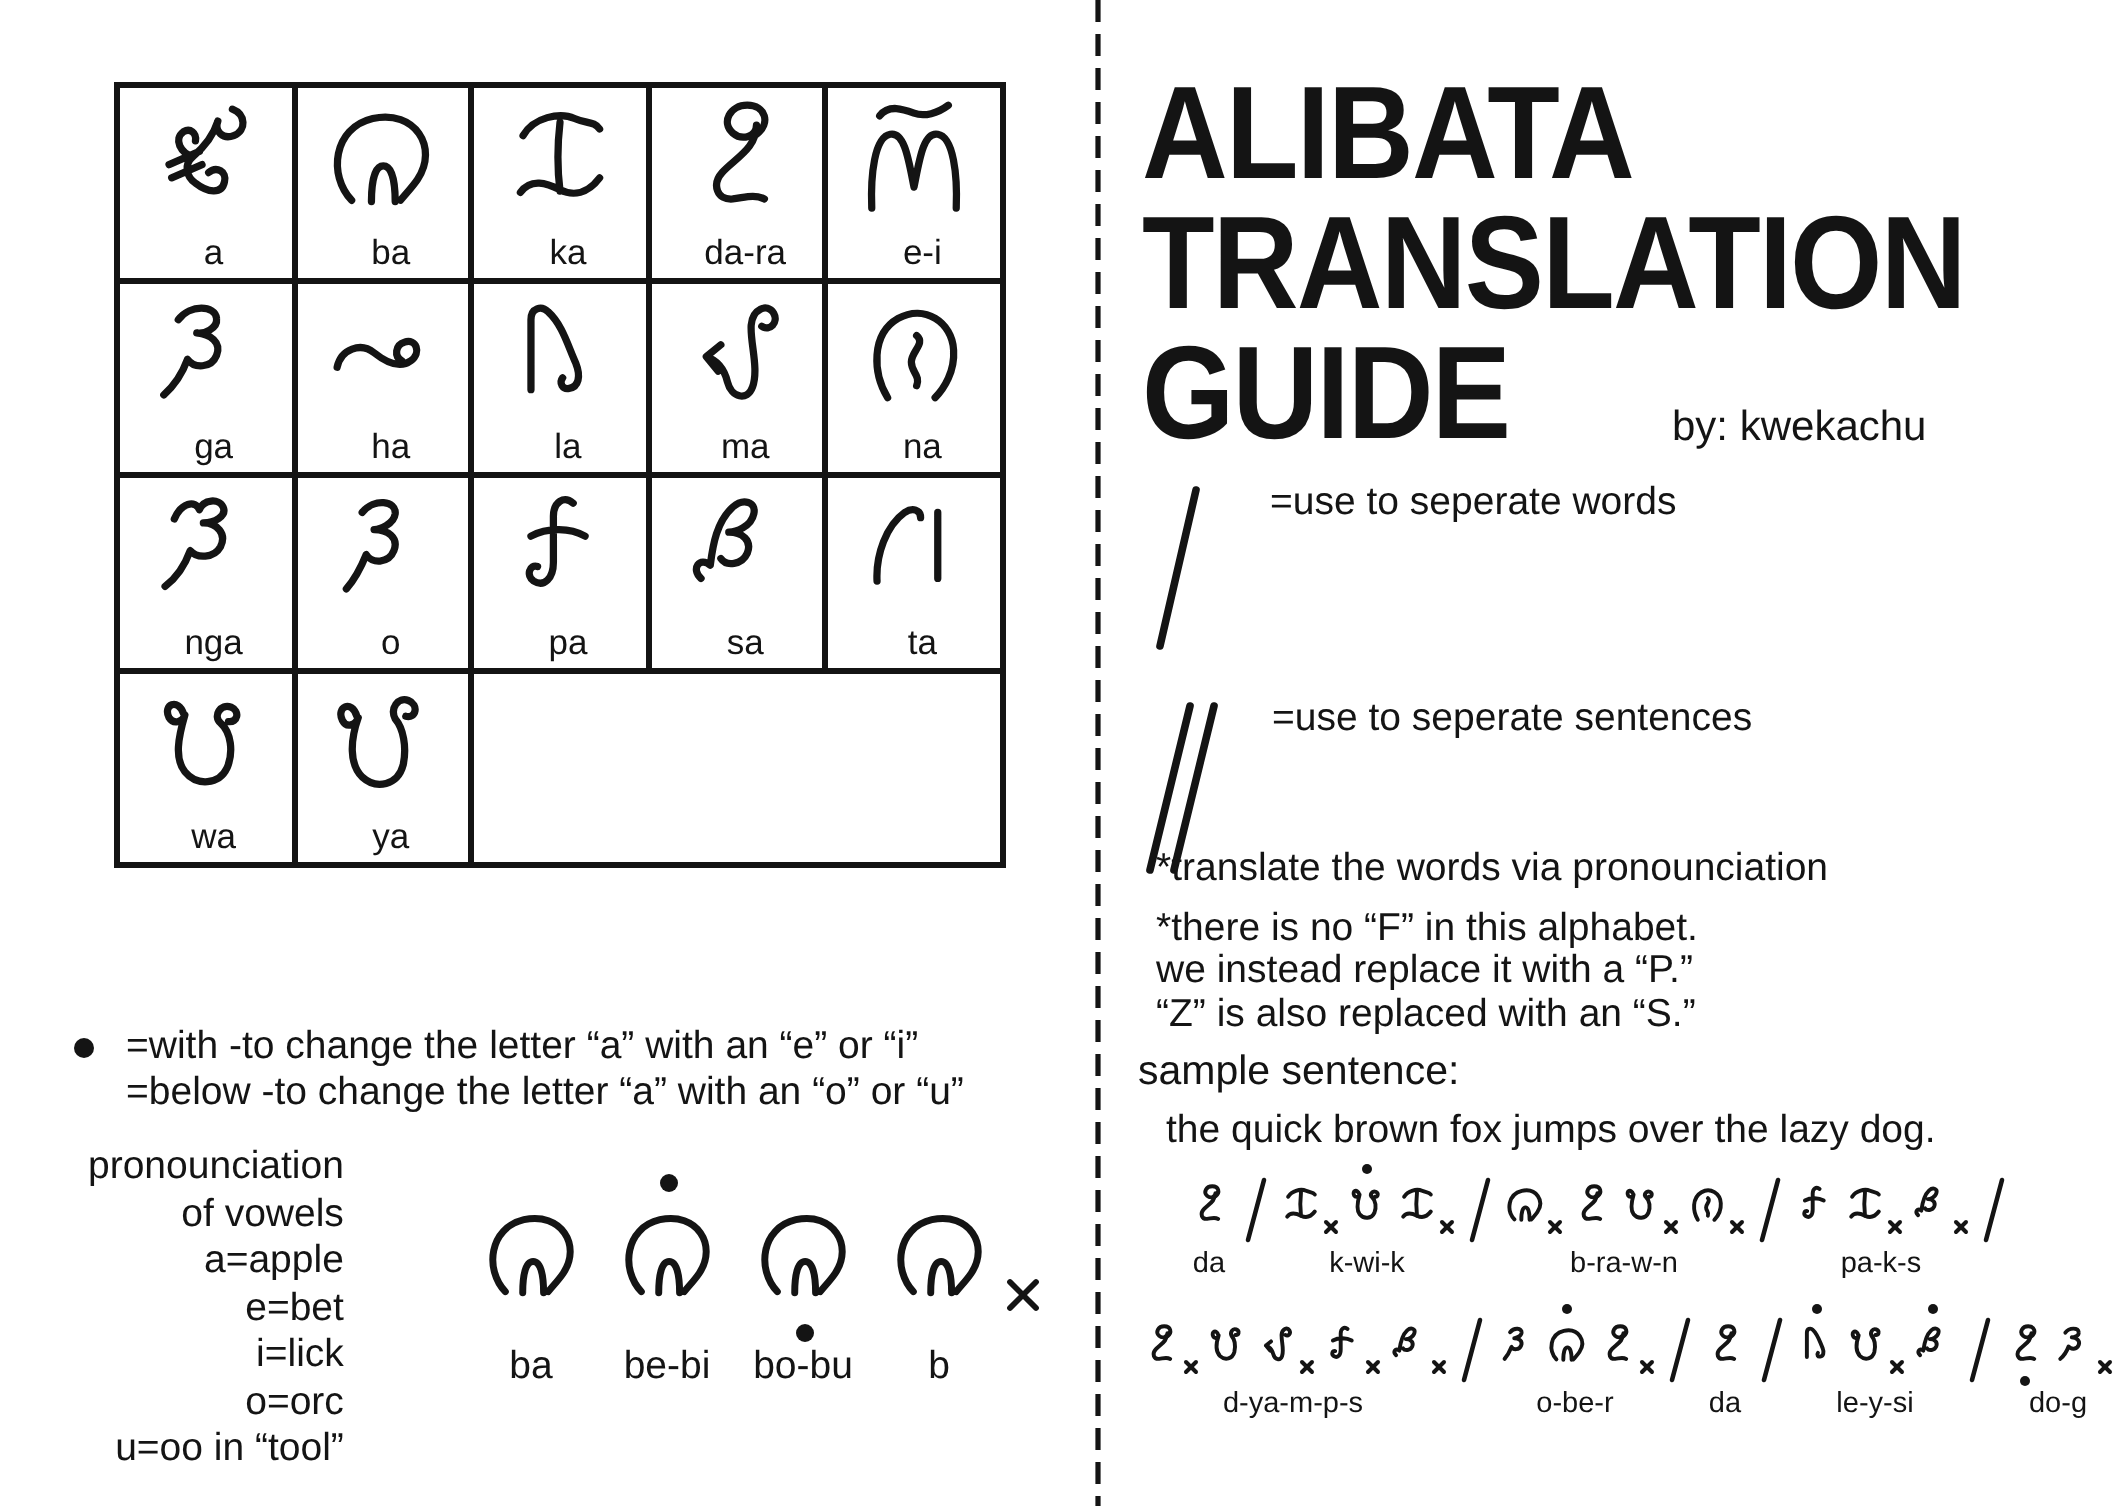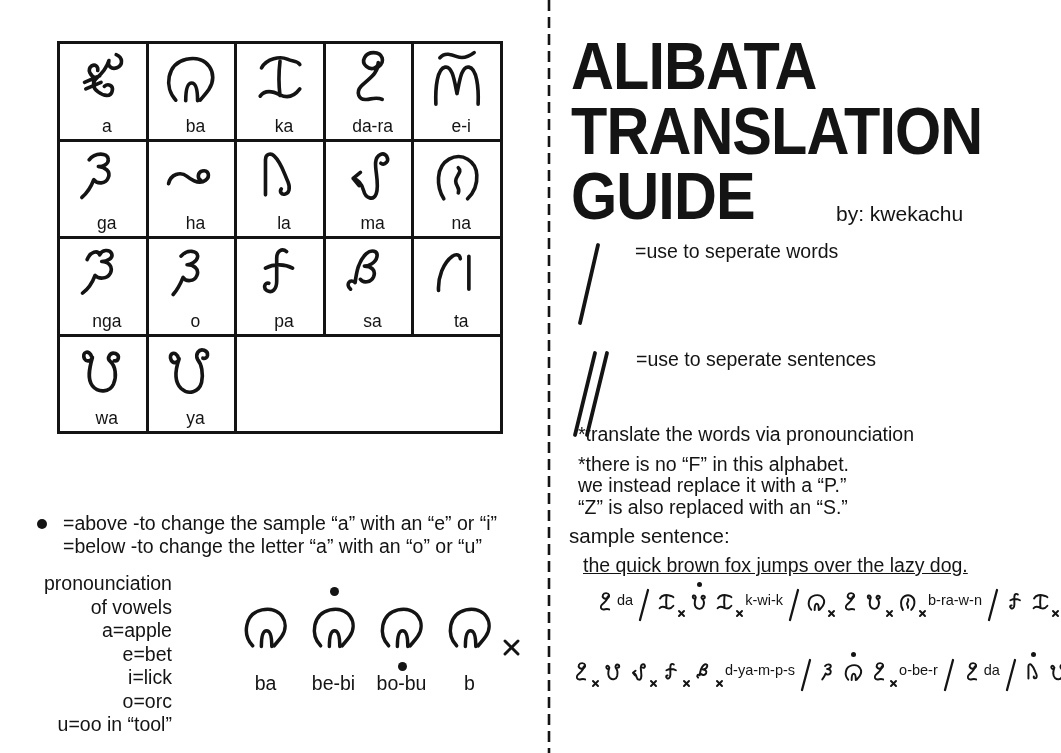--- a/index.html
+++ b/index.html
@@ -48,25 +48,25 @@
   
   .title{position:absolute;left:571px;top:34px;font-weight:700;font-size:66px;
          line-height:65px;letter-spacing:-1px;transform:scaleX(0.9);transform-origin:left top;
          white-space:nowrap;}
   .byline{position:absolute;left:836px;top:202px;font-size:21px;}
   .seprow{position:absolute;display:flex;align-items:flex-start;}
   .seprow-text{font-size:19.5px;}
   .rnotes{position:absolute;left:578px;top:424px;font-size:19.5px;line-height:21.5px;}
   .rnotes .first{margin-bottom:8px;}
   .sample-heading{position:absolute;left:569px;top:524px;font-size:20.5px;}
-  .sample-sentence{position:absolute;left:583px;top:554px;font-size:19.5px;text-decoration:underline;}
+  .sample-sentence{position:absolute;left:583px;top:554px;font-size:19.5px;}
 
   
   .sline{position:absolute;display:flex;align-items:flex-start;}
-  .sword{display:flex;flex-direction:row;margin:0 2px;}
+  .sword{display:flex;flex-direction:column;margin:0 2px;}
   .sg-row{display:flex;align-items:flex-start;height:32px;}
   .sg{position:relative;width:23px;height:30px;margin:0 1px;}
   .sg.hasx{margin-right:9px;}
   .sg .dot{width:5px;height:5px;left:9px;}
   .sg .dot.above{top:-6px;}
   .sg .dot.below{bottom:-5px;}
   .sg .xmod{position:absolute;right:-8px;bottom:0;}
   .sg-label{text-align:center;font-size:14.5px;margin-top:4px;white-space:nowrap;}
   .ssep{margin:0 2px;}
 </style>
@@ -238,21 +238,21 @@
         </svg>
         <div class="cell-label">ya</div>
       </div>
       <div class="cell filler"></div>
     </div>
 
 
   <div class="mnote" style="left:37px;top:512px;">
     <span class="bullet mnote-sym" style="margin:7px 16px 0 0"></span>
     <div>
-      <div class="mnote-text">=above -to change the sample “a” with an “e” or “i”</div>
+      <div class="mnote-text">=with -to change the letter “a” with an “e” or “i”</div>
       <div class="mnote-text">=below -to change the letter “a” with an “o” or “u”</div>
     </div>
   </div>
 
   <div class="pron">
     <div>pronounciation</div>
     <div>of vowels</div>
     <div>a=apple</div>
     <div>e=bet</div>
     <div>i=lick</div>

